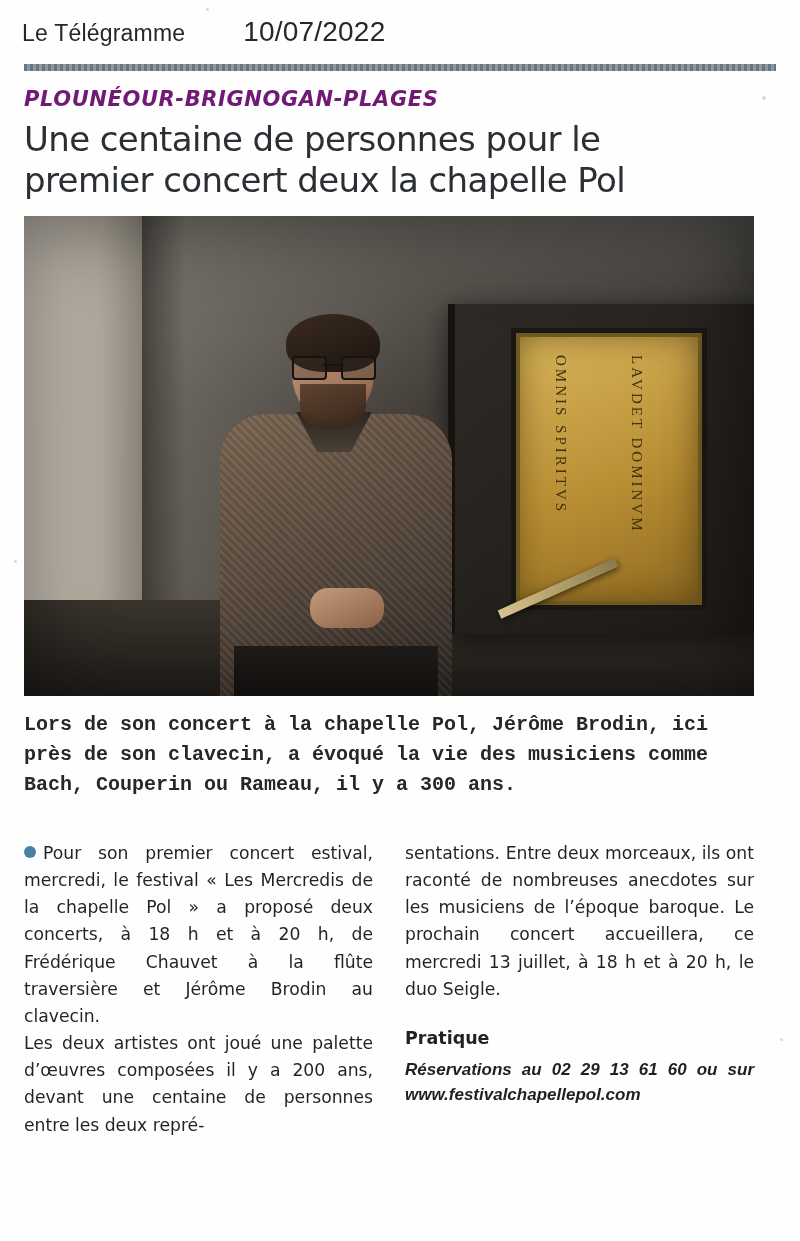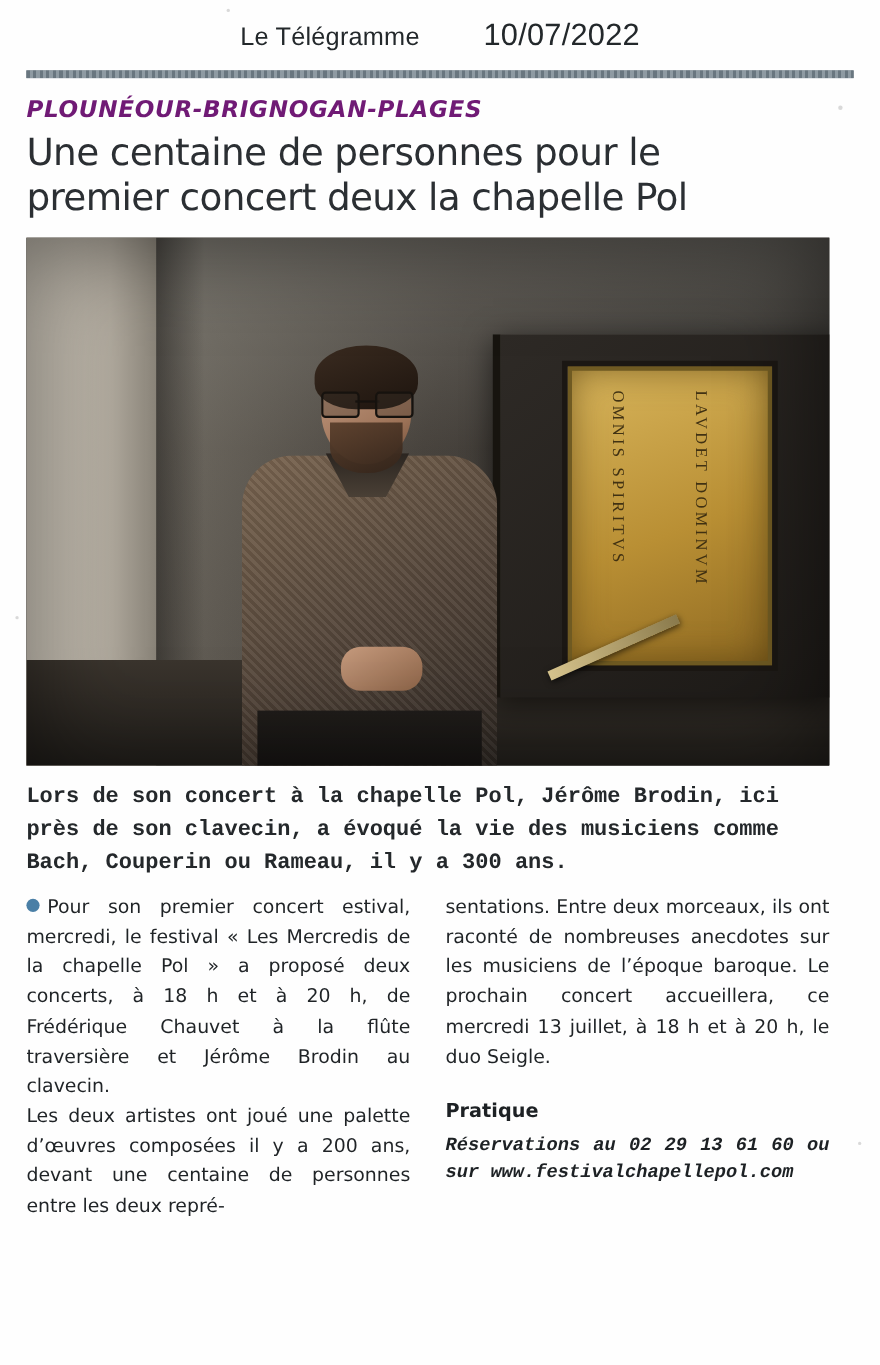--- a/index.html
+++ b/index.html
@@ -20,21 +20,20 @@
     width: 800px;
     height: 1241px;
     box-sizing: border-box;
     padding: 0 22px;
     background: #fefefe;
   }
 
   
   .masthead {
     display: flex;
-    justify-content: center;
     align-items: baseline;
     gap: 58px;
     padding-top: 16px;
     padding-bottom: 10px;
   }
   .masthead .paper-name {
     font-size: 23px;
     color: #23282b;
     letter-spacing: 0.2px;
   }
@@ -249,40 +248,41 @@
     gap: 32px;
     margin: 4px 2px 0 2px;
   }
   .col {
     width: 349px;
     font-family: "DejaVu Sans", sans-serif;
     font-size: 17.2px;
     line-height: 1.58;
     color: #1f2326;
     text-align: justify;
+    margin-top: 28px;
   }
   .col p { margin: 0 0 0 0; }
   .col p + p { margin-top: 0; }
   .bullet {
     display: inline-block;
     width: 12px; height: 12px;
     border-radius: 50%;
     background: #4a7fa6;
     margin-right: 7px;
     vertical-align: 1px;
   }
   .subhead {
     font-family: "DejaVu Sans", sans-serif;
     font-weight: bold;
     font-size: 17.5px;
     margin: 22px 0 4px 0;
     color: #1d2124;
   }
   .practique-body {
-    font-family: Liberation Mono, monospace;
+    font-family: Liberation Sans, sans-serif;
     font-style: italic;
     font-weight: bold;
     font-size: 17px;
     line-height: 1.5;
     color: #1d2124;
   }
 
   
   .speck {
     position: absolute;

